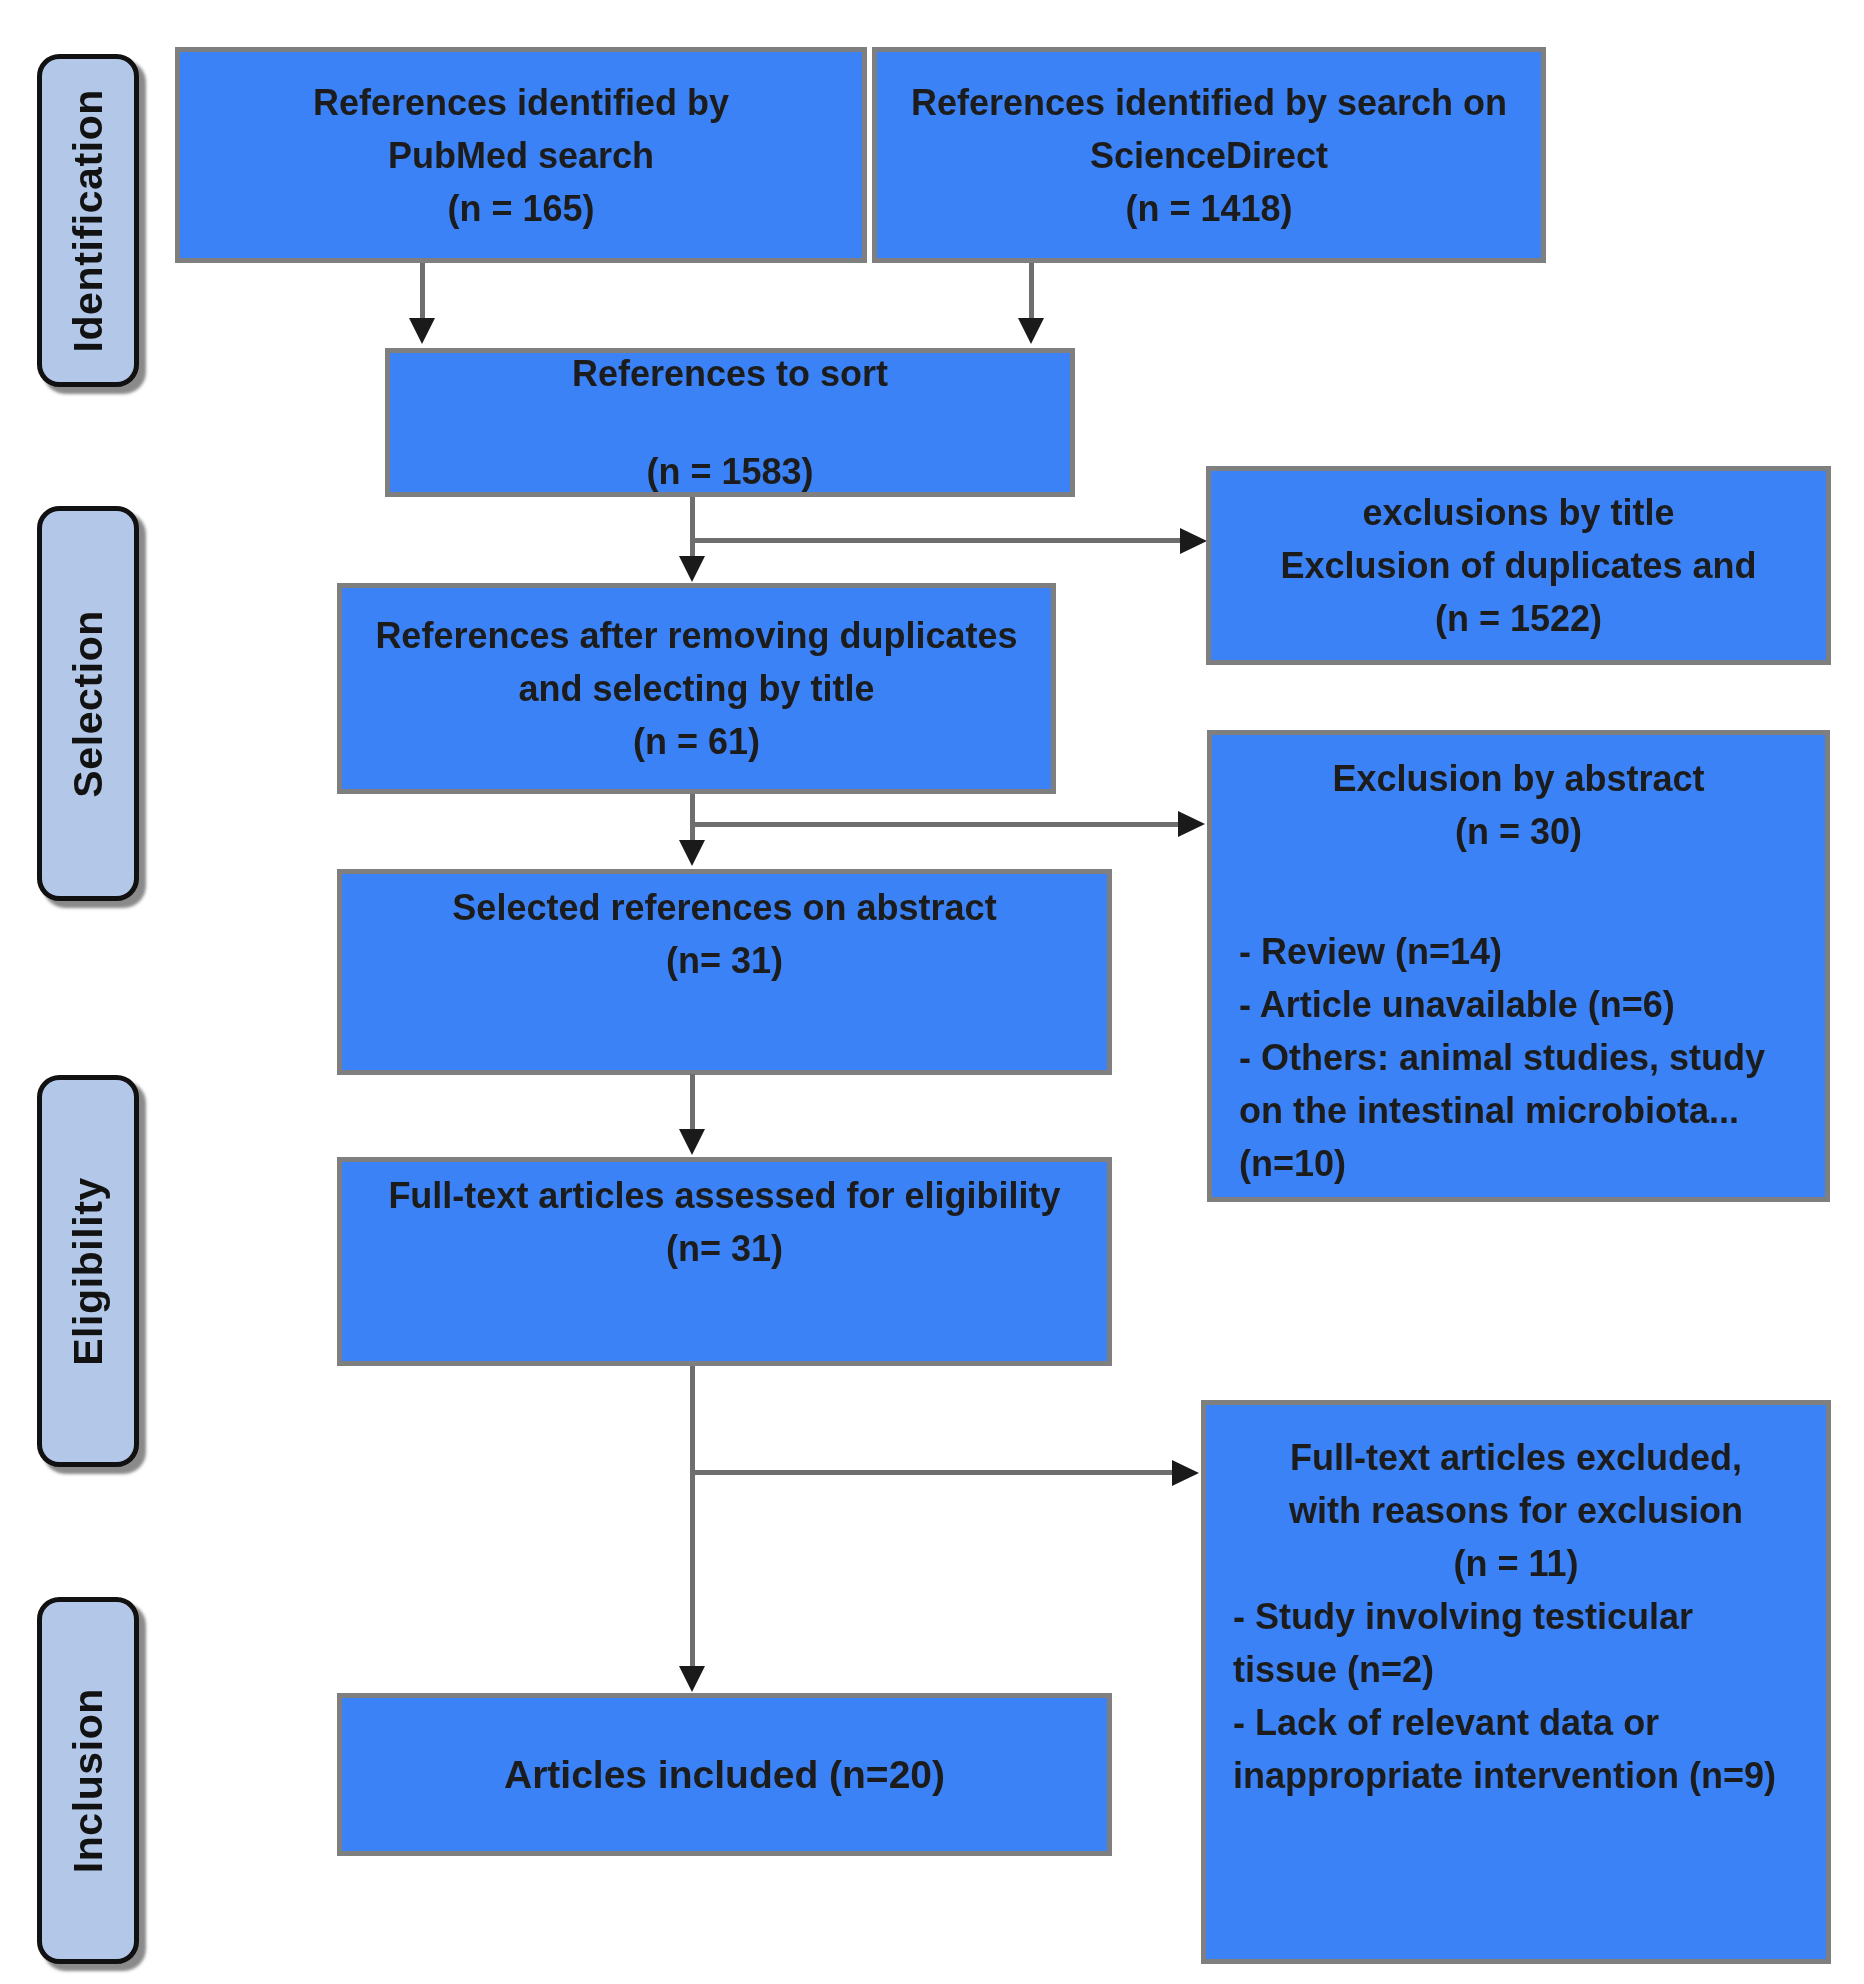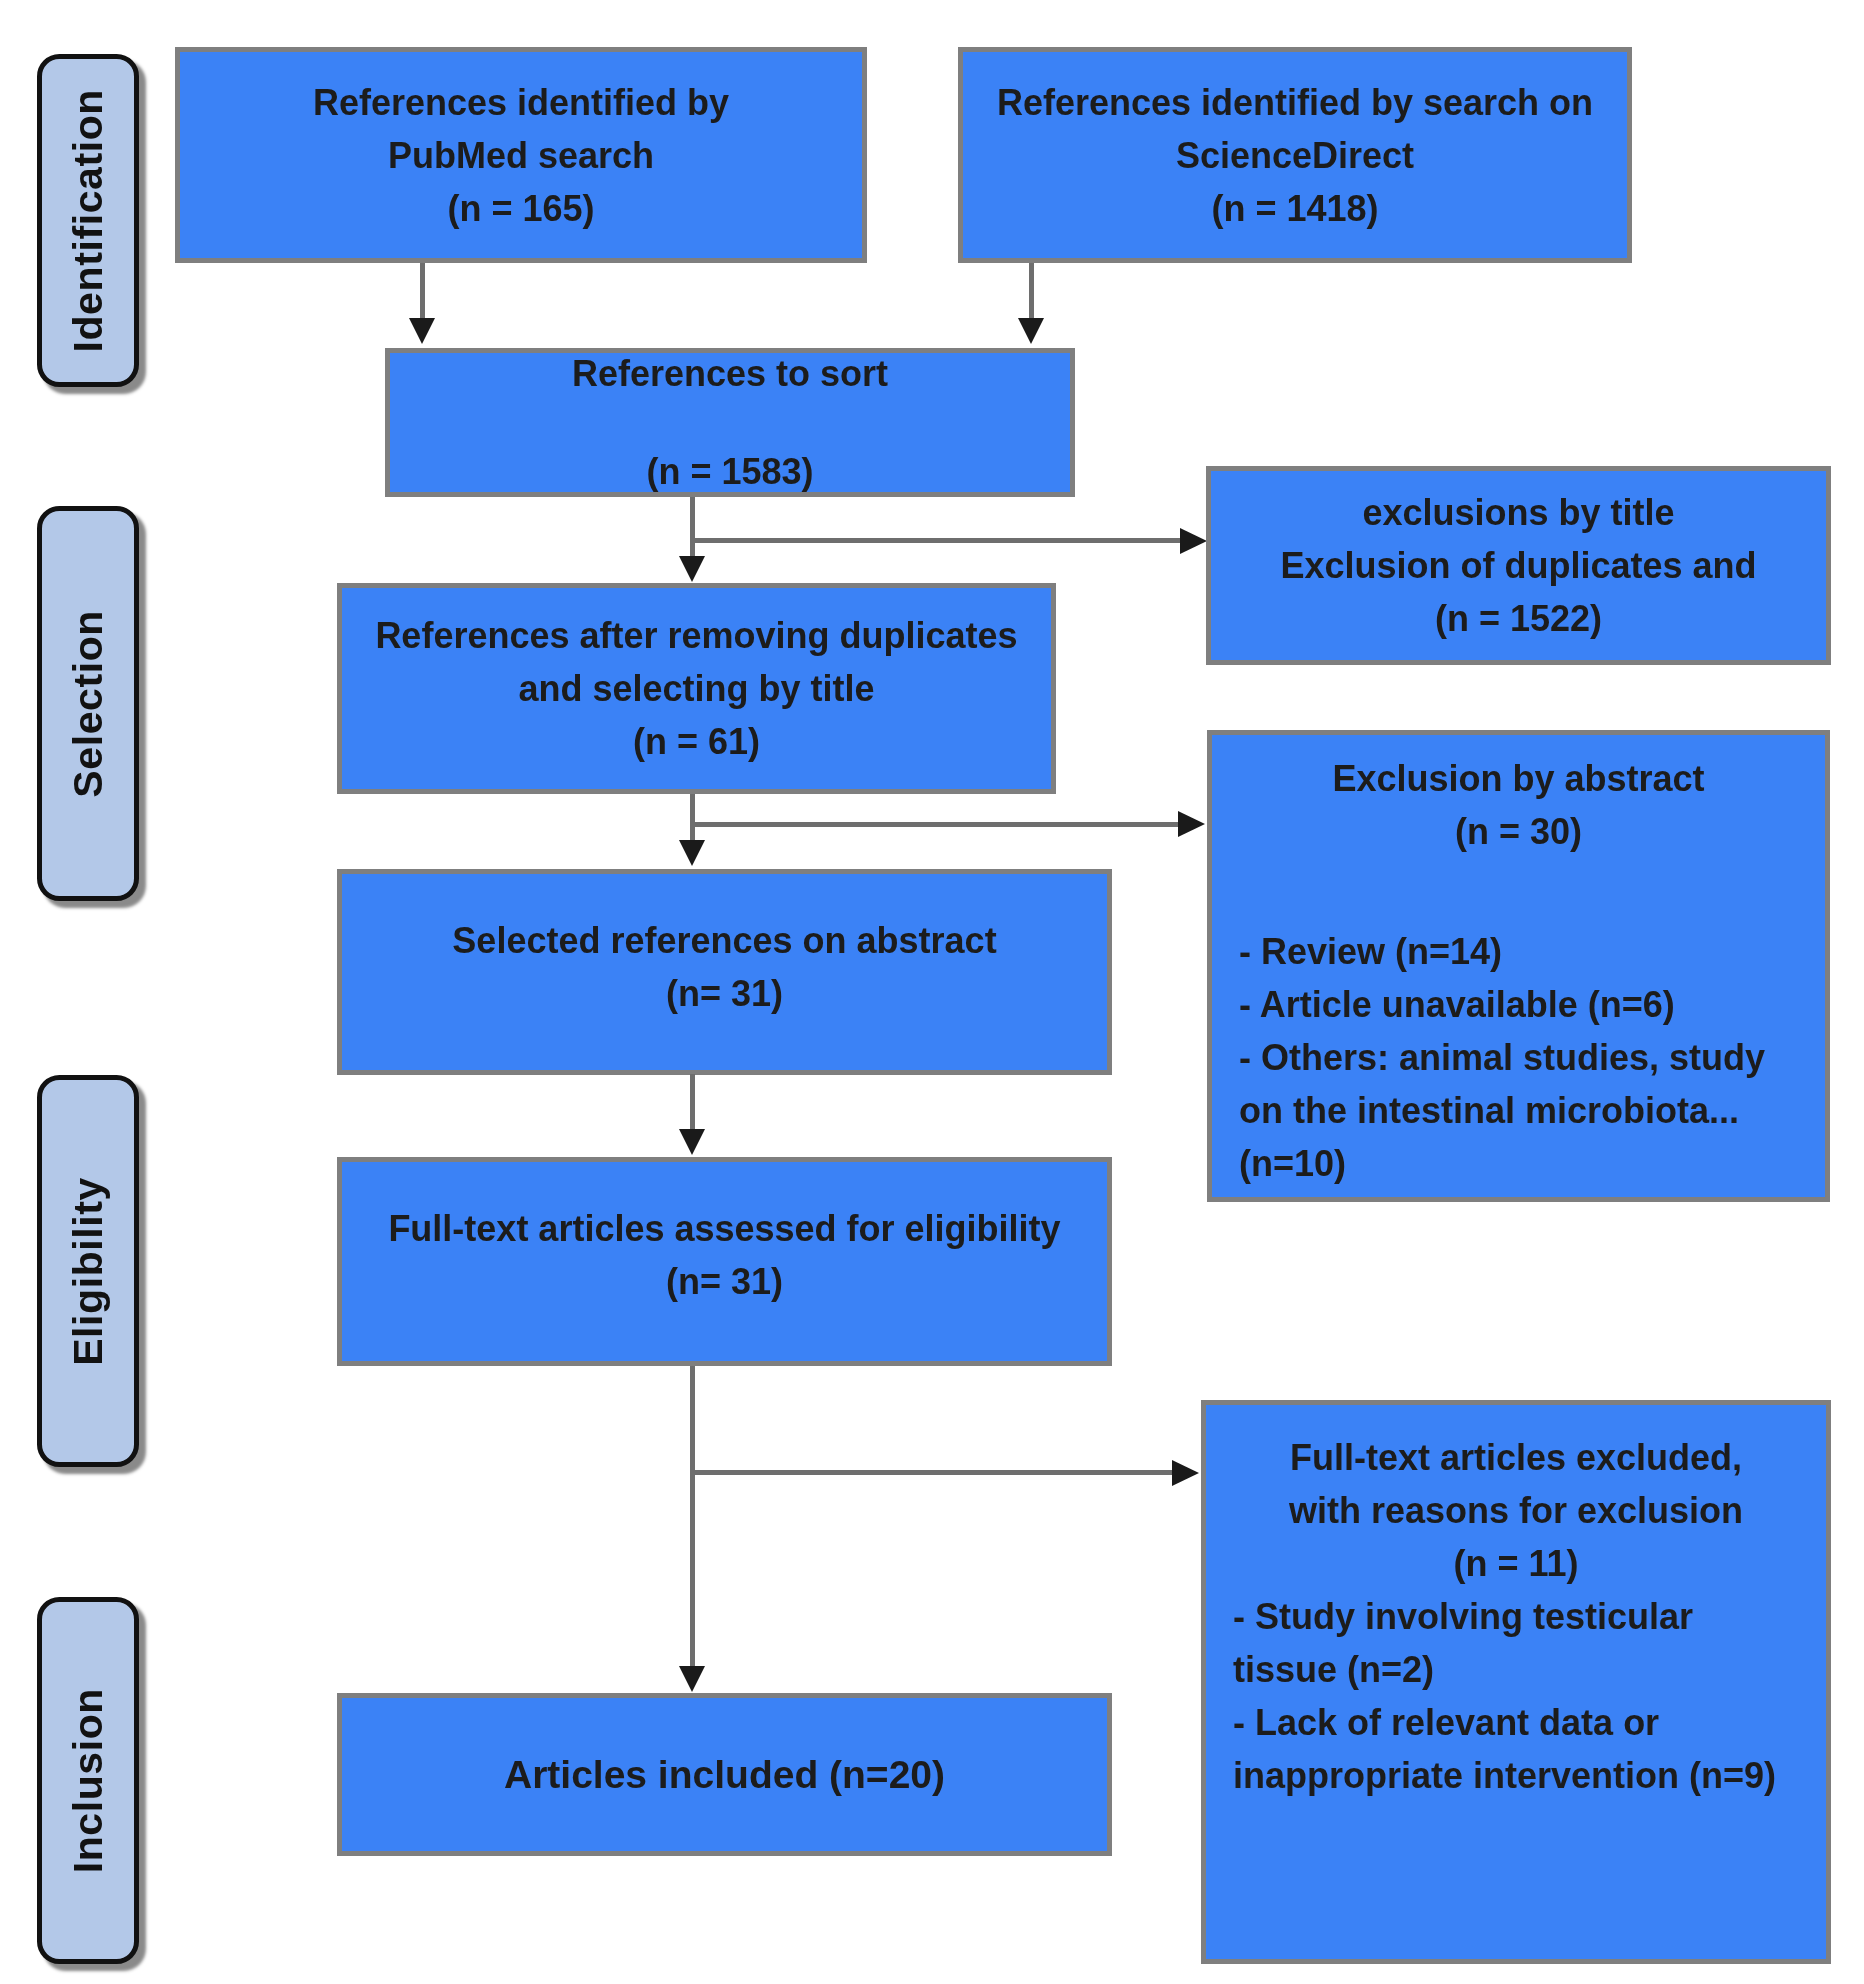--- a/index.html
+++ b/index.html
@@ -37,21 +37,21 @@
     background:#3b82f6;
     border:5.6px solid #7f7f7f;
     box-sizing:border-box;
     display:flex;flex-direction:column;
     align-items:center;justify-content:center;
     text-align:center;
     font-weight:700;
     font-size:36px;
     line-height:53px;
   }
-  .box.top-align{justify-content:flex-start;padding-top:40px;}
+  .box.top-align{justify-content:flex-start;padding-top:7px;}
   .line{display:block;}
   .heading{width:100%;text-align:center;}
   .bullets{width:100%;text-align:left;box-sizing:border-box;padding:0 25px 0 27px;}
   .bullets .bullet{margin:0;}
   .bold-strong{font-weight:700;}
   
   .vline{position:absolute;width:5px;background:#6e6e6e;}
   .hline{position:absolute;height:5px;background:#6e6e6e;}
   .arr-down{
     position:absolute;width:0;height:0;
@@ -83,21 +83,21 @@
   <div class="stage" style="top:1597px;height:367px;">
     <span class="stage-text">Inclusion</span>
   </div>
 
   <div class="box" style="left:175px;top:47px;width:692px;height:216px;">
     <span class="line">References identified by</span>
     <span class="line">PubMed search</span>
     <span class="line">(n = 165)</span>
   </div>
 
-  <div class="box" style="left:958px;top:47px;width:674px;height:216px;">
+  <div class="box" style="left:872px;top:47px;width:674px;height:216px;">
     <span class="line">References identified by search on</span>
     <span class="line">ScienceDirect</span>
     <span class="line">(n = 1418)</span>
   </div>
 
   <div class="vline" style="left:420px;top:263px;height:57px;"></div>
   <div class="arr-down" style="left:409px;top:318px;"></div>
   <div class="vline" style="left:1029px;top:263px;height:57px;"></div>
   <div class="arr-down" style="left:1018px;top:318px;"></div>
 

